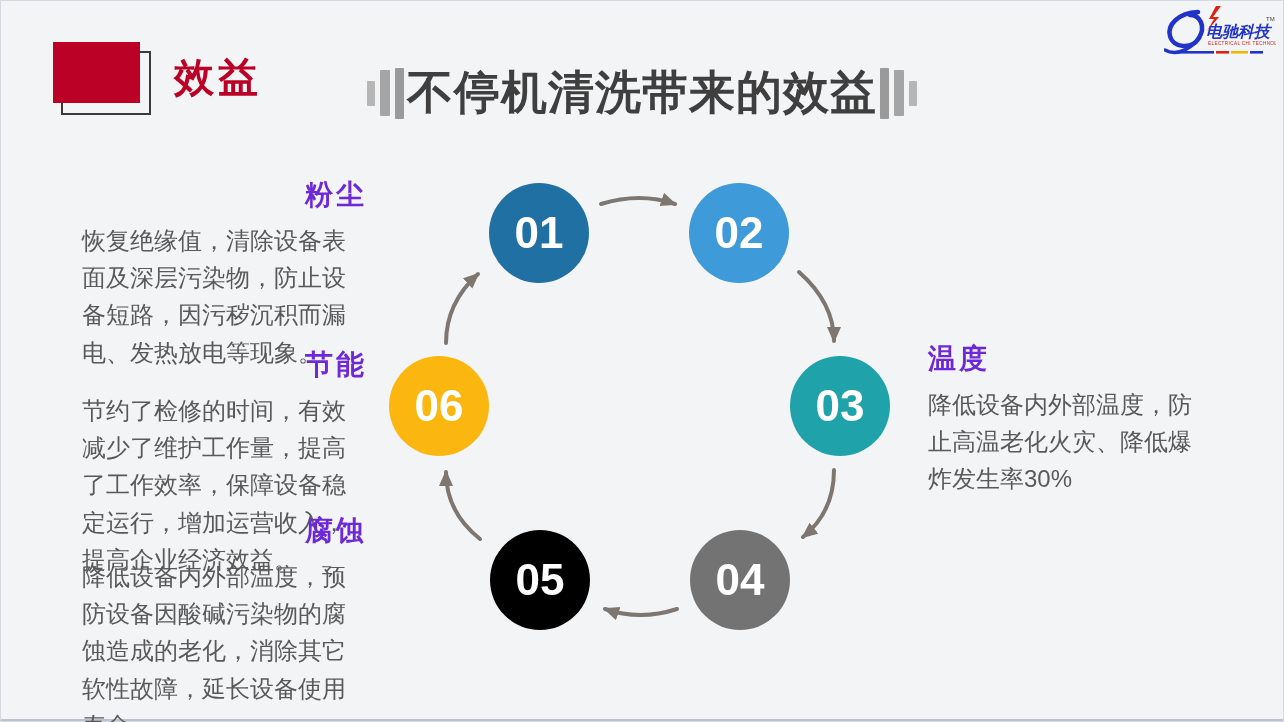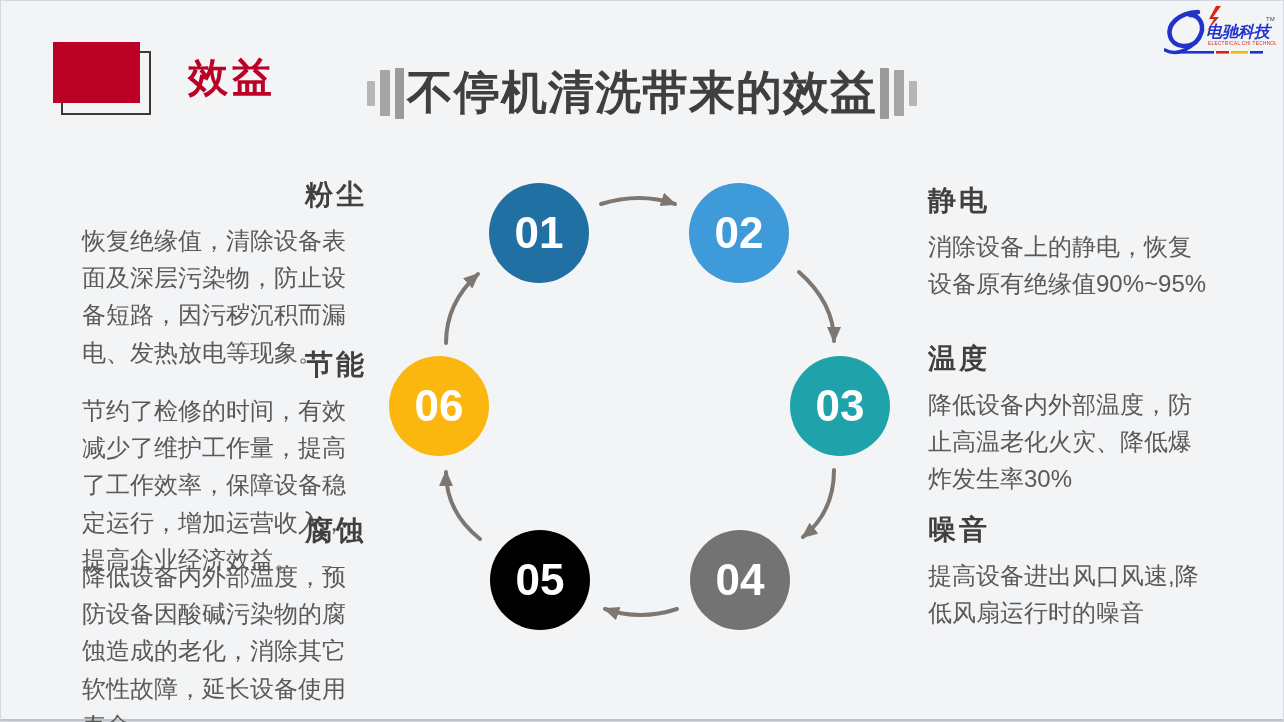--- a/index.html
+++ b/index.html
@@ -4,33 +4,33 @@
 <style>
   html,body{margin:0;padding:0;background:#e9eaee;}
   .slide{
     position:relative;width:1284px;height:722px;background:#f3f4f6;
     font-family:"Liberation Sans",sans-serif;overflow:hidden;
     box-shadow:inset 0 0 0 1px #d5d8de, inset 0 -3px 0 #bcc3cf;
   }
   
   .hdr-rect-outline{position:absolute;left:61px;top:51px;width:86px;height:60px;border:2px solid #3a3a3a;background:transparent;}
   .hdr-rect{position:absolute;left:53px;top:42px;width:87px;height:61px;}
-  .hdr-label{position:absolute;left:188px;top:50px;font-size:40px;font-weight:bold;letter-spacing:4px;}
+  .hdr-label{position:absolute;left:174px;top:50px;font-size:40px;font-weight:bold;letter-spacing:4px;}
   .title-wrap{position:absolute;left:50%;top:62px;transform:translateX(-50%);display:flex;align-items:center;gap:3px;text-align:center;}
   .main-title{font-size:46px;font-weight:bold;color:#3f3f3f;letter-spacing:1px;white-space:nowrap;}
   .bars{display:flex;align-items:center;gap:5px;}
   .bars i{display:block;border-radius:1px;}
   .bars .b1{width:8px;height:25px;background:#b6b6b6;}
   .bars .b2{width:10px;height:46px;background:#a5a5a5;}
   .bars .b3{width:9px;height:51px;background:#9a9a9a;}
   
   .logo{position:absolute;right:8px;top:6px;width:112px;height:52px;}
   
   .blk{position:absolute;width:285px;}
-  .blk h3{margin:0 0 8px 0;font-size:28px;font-weight:bold;color:#404040;letter-spacing:3px;}
+  .blk h3{margin:0 0 8px 0;font-size:28px;font-weight:bold;color:#6d28d9;letter-spacing:3px;}
   .blk p{margin:0;font-size:24px;line-height:1.55;color:#595959;}
   .blk.left{left:82px;} .blk.left h3{text-align:right;}
   .blk.right{left:928px;} .blk.right h3{text-align:left;}
   .pos-l1{top:176px;} .pos-l2{top:346px;} .pos-l3{top:512px;}
   .pos-r1{top:182px;} .pos-r2{top:340px;} .pos-r3{top:511px;}
   
   .circle{position:absolute;width:100px;height:100px;border-radius:50%;
     display:flex;align-items:center;justify-content:center;
     color:#fff;font-size:44px;font-weight:bold;}
   .c1{left:489px;top:183px;} .c2{left:689px;top:183px;}
@@ -84,31 +84,23 @@
   </div>
   <div class="blk left pos-l2">
     <h3>节能</h3>
     <p>节约了检修的时间，有效减少了维护工作量，提高了工作效率，保障设备稳定运行，增加运营收入，提高企业经济效益。</p>
   </div>
   <div class="blk left pos-l3">
     <h3>腐蚀</h3>
     <p>降低设备内外部温度，预防设备因酸碱污染物的腐蚀造成的老化，消除其它软性故障，延长设备使用寿命。</p>
   </div>
 
-  <div class="blk right pos-r1">
-    <h3>静电</h3>
-    <p>消除设备上的静电，恢复设备原有绝缘值90%~95%</p>
-  </div>
   <div class="blk right pos-r2">
     <h3>温度</h3>
     <p>降低设备内外部温度，防止高温老化火灾、降低爆炸发生率30%</p>
-  </div>
-  <div class="blk right pos-r3">
-    <h3>噪音</h3>
-    <p>提高设备进出风口风速,降低风扇运行时的噪音</p>
   </div>
 
   <svg class="arrows" viewBox="0 0 1284 722">
     <defs>
       <marker id="ah" markerUnits="userSpaceOnUse" markerWidth="18" markerHeight="16" refX="14" refY="7" orient="auto">
         <path d="M0,0 L16,7 L0,14 Z" fill="#7e7771"></path>
       </marker>
     </defs>
     <g fill="none" stroke="#7e7771" stroke-width="4" stroke-linecap="round">
       <path d="M601,204 Q640,192 675,204" marker-end="url(#ah)"></path>

